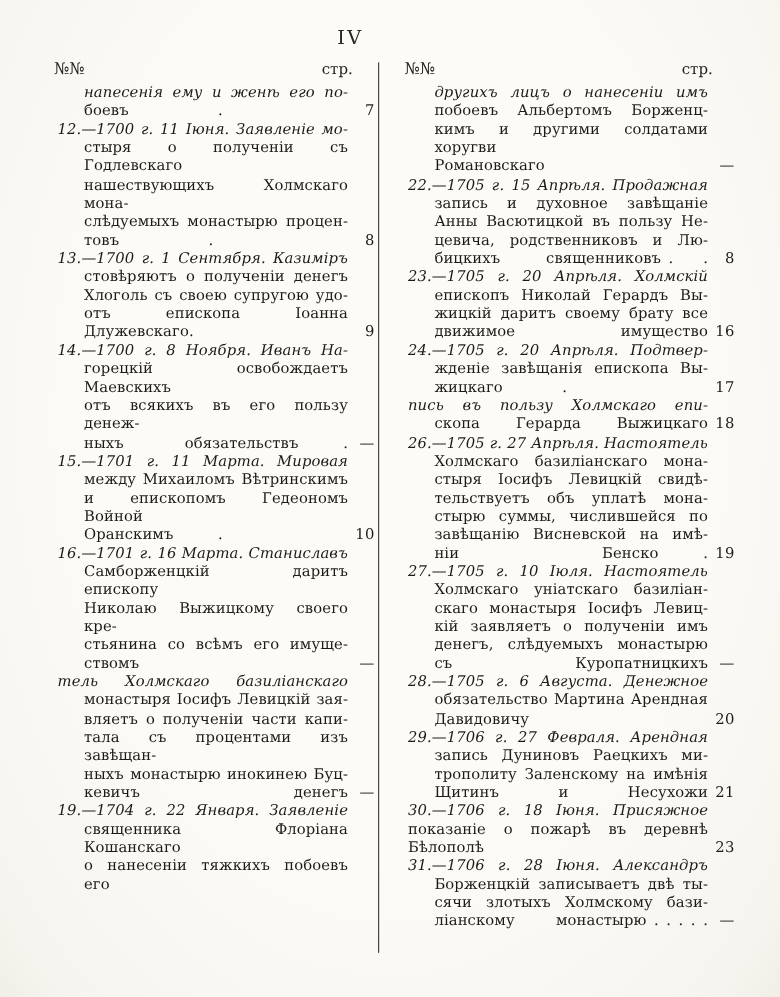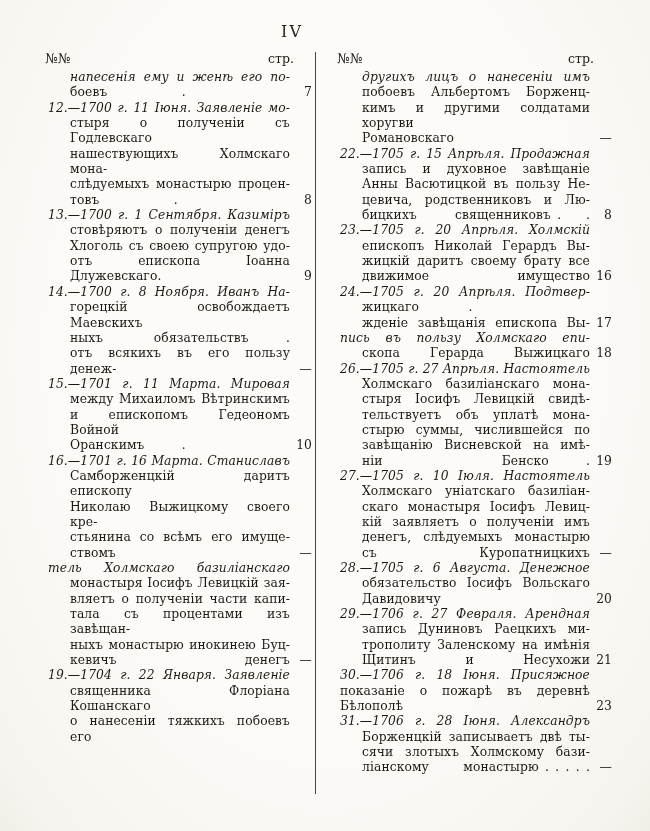--- a/index.html
+++ b/index.html
@@ -103,22 +103,22 @@
         <div class="entry">
           <div class="ln">13.—1700 г. 1 Сентября. Казиміръ</div>
           <div class="ln">стовѣряютъ о полученіи денегъ</div>
           <div class="ln">Хлоголь съ своею супругою удо-</div>
           <div class="ln">отъ епископа Іоанна Длужевскаго.</div>
           <span class="pagenum">9</span>
         </div>
         <div class="entry">
           <div class="ln">14.—1700 г. 8 Ноября. Иванъ На-</div>
           <div class="ln">горецкій освобождаетъ Маевскихъ</div>
+          <div class="ln">отъ всякихъ въ его пользу денеж-</div>
           <div class="ln">ныхъ обязательствъ   .</div>
-          <div class="ln">отъ всякихъ въ его пользу денеж-</div>
           <span class="pagenum">—</span>
         </div>
         <div class="entry">
           <div class="ln">15.—1701 г. 11 Марта. Мировая</div>
           <div class="ln">между Михаиломъ Вѣтринскимъ</div>
           <div class="ln">и епископомъ Гедеономъ Войной</div>
           <div class="ln">Оранскимъ   .</div>
           <span class="pagenum">10</span>
         </div>
         <div class="entry">
@@ -169,22 +169,22 @@
         </div>
         <div class="entry">
           <div class="ln">23.—1705 г. 20 Апрѣля. Холмскій</div>
           <div class="ln">епископъ Николай Герардъ Вы-</div>
           <div class="ln">жицкій даритъ своему брату все</div>
           <div class="ln">движимое имущество</div>
           <span class="pagenum">16</span>
         </div>
         <div class="entry">
           <div class="ln">24.—1705 г. 20 Апрѣля. Подтвер-</div>
+          <div class="ln">жденіе завѣщанія епископа Вы-</div>
           <div class="ln">жицкаго    .</div>
-          <div class="ln">жденіе завѣщанія епископа Вы-</div>
           <span class="pagenum">17</span>
         </div>
         <div class="entry">
           <div class="ln">пись въ пользу Холмскаго епи-</div>
           <div class="ln">скопа Герарда Выжицкаго</div>
           <span class="pagenum">18</span>
         </div>
         <div class="entry">
           <div class="ln">26.—1705 г. 27 Апрѣля. Настоятель</div>
           <div class="ln">Холмскаго базиліанскаго мона-</div>
@@ -199,21 +199,21 @@
           <div class="ln">27.—1705 г. 10 Іюля. Настоятель</div>
           <div class="ln">Холмскаго уніатскаго базиліан-</div>
           <div class="ln">скаго монастыря Іосифъ Левиц-</div>
           <div class="ln">кій заявляетъ о полученіи имъ</div>
           <div class="ln">денегъ, слѣдуемыхъ монастырю</div>
           <div class="ln">съ Куропатницкихъ</div>
           <span class="pagenum">—</span>
         </div>
         <div class="entry">
           <div class="ln">28.—1705 г. 6 Августа. Денежное</div>
-          <div class="ln">обязательство Іосифъ Вольскаго</div>
+          <div class="ln">обязательство Мартина Арендная</div>
           <div class="ln">Давидовичу</div>
           <span class="pagenum">20</span>
         </div>
         <div class="entry">
           <div class="ln">29.—1706 г. 27 Февраля. Арендная</div>
           <div class="ln">запись Дуниновъ Раецкихъ ми-</div>
           <div class="ln">трополиту Заленскому на имѣнія</div>
           <div class="ln">Щитинъ и Несухожи</div>
           <span class="pagenum">21</span>
         </div>

